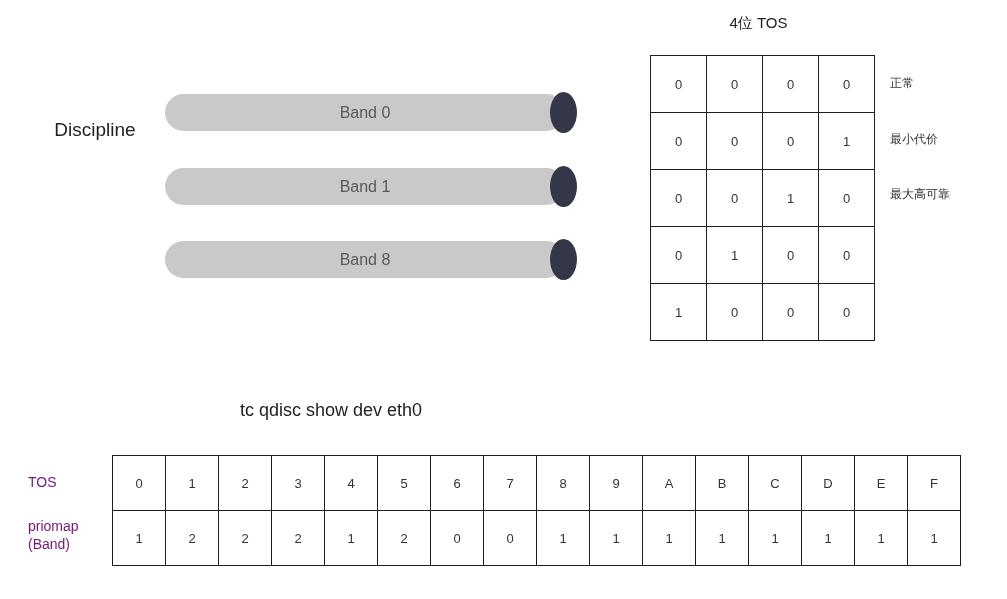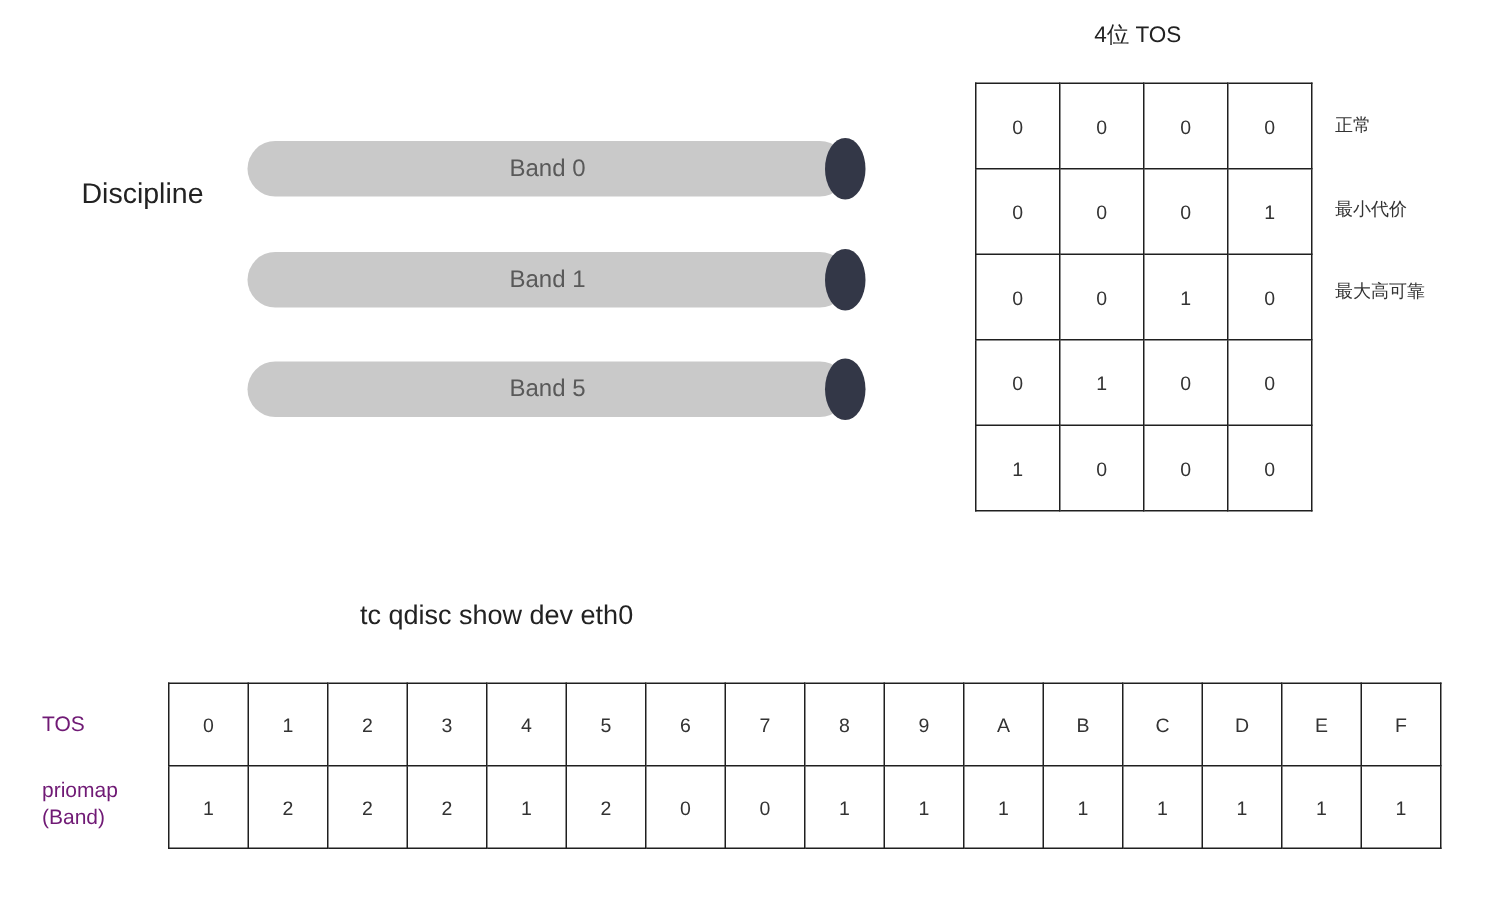--- a/index.html
+++ b/index.html
@@ -110,21 +110,21 @@
     <div class="band-cap"></div>
   </div>
   <div class="band band1">
     <div class="band-body">
       <span class="band-label">Band 1</span>
     </div>
     <div class="band-cap"></div>
   </div>
   <div class="band band2">
     <div class="band-body">
-      <span class="band-label">Band 5</span>
+      <span class="band-label">Band 8</span>
     </div>
     <div class="band-cap"></div>
   </div>
 
   <div class="tos-title">4位 TOS</div>
 
   <table class="tos-table">
     <tbody>
       <tr>
         <td>0</td>

